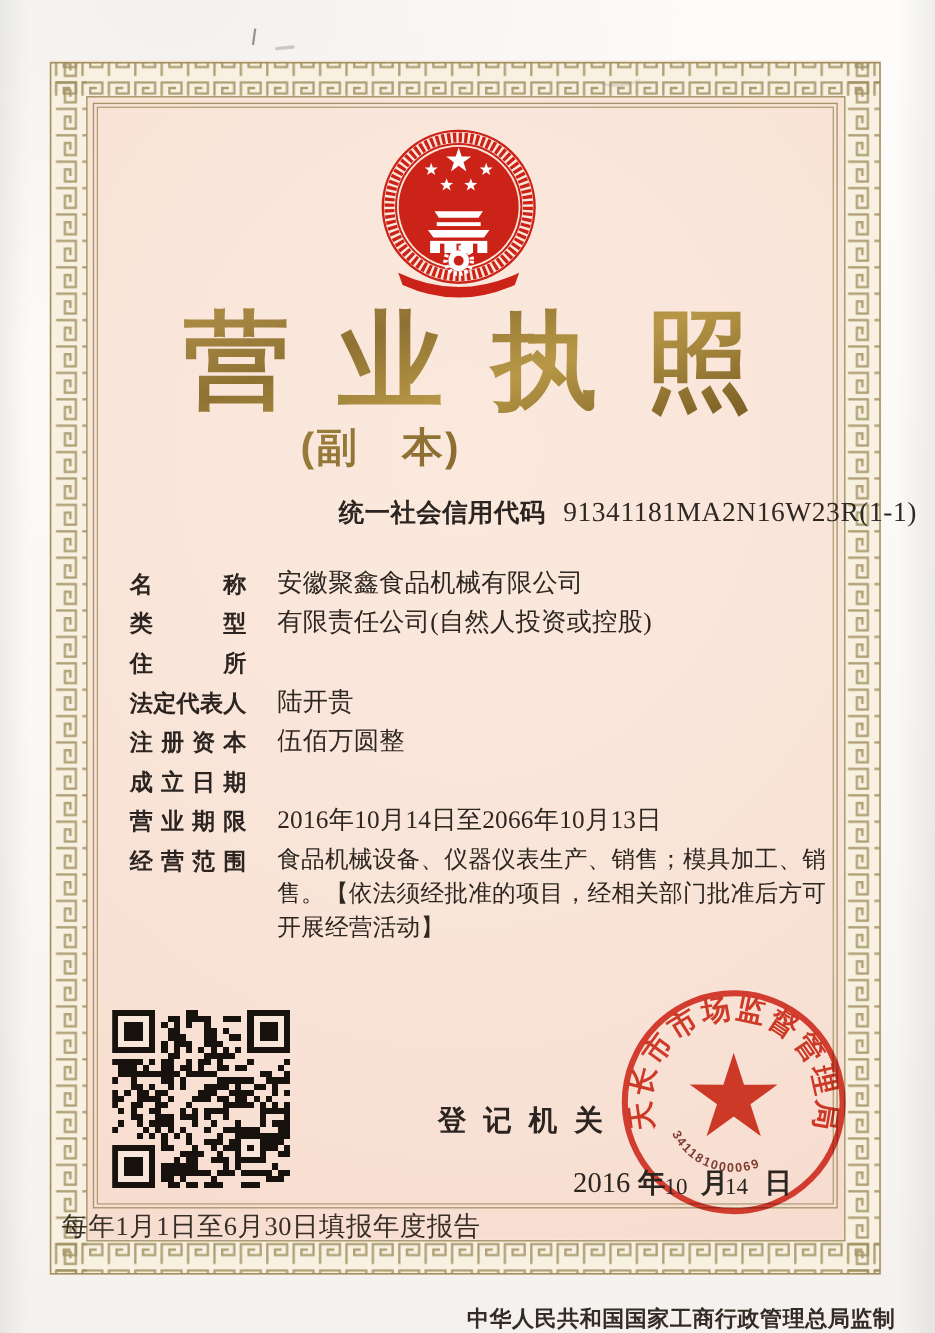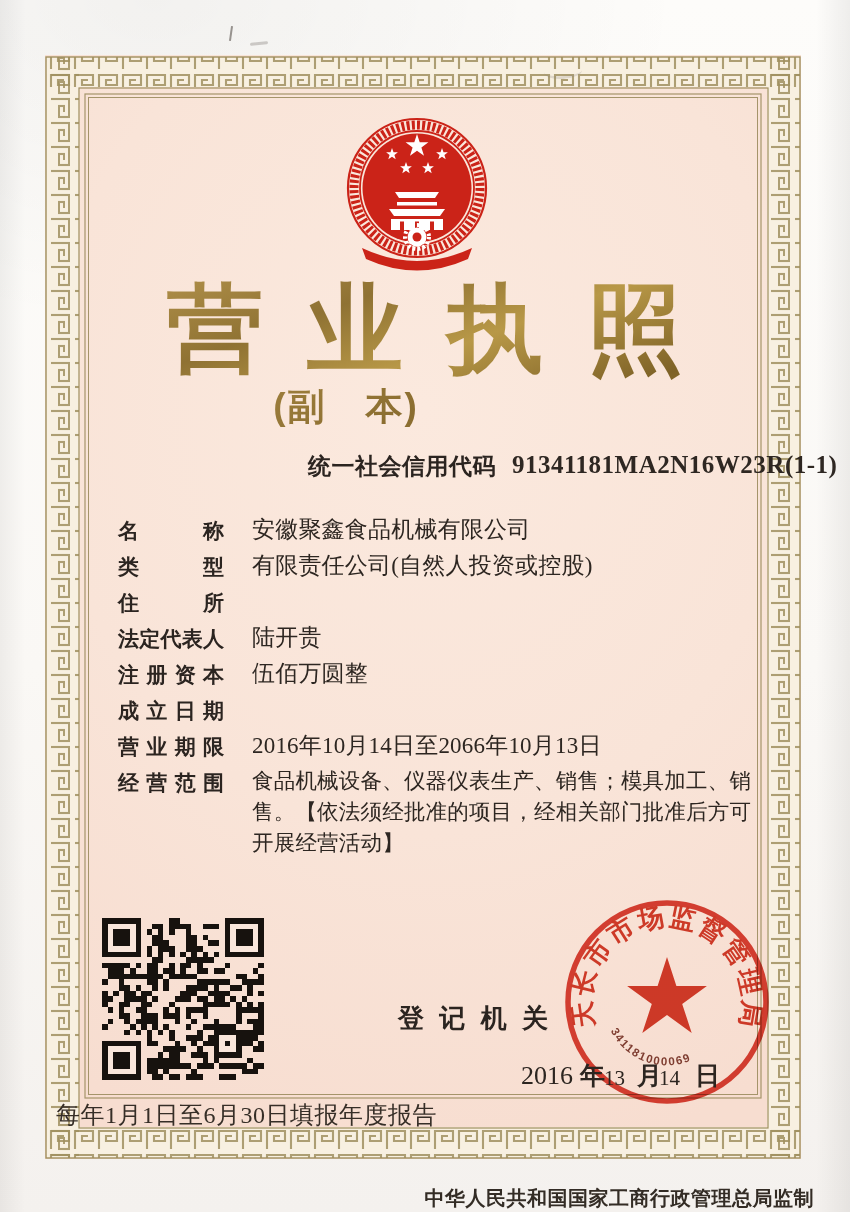--- a/index.html
+++ b/index.html
@@ -28,23 +28,23 @@
     -webkit-background-clip:text;background-clip:text;color:transparent;
     text-shadow:none;line-height:1.1;
   }
   .subtitle{
     position:absolute;left:0;top:382px;width:692px;text-align:center;
     font-size:37px;font-weight:700;letter-spacing:2px;
     background:linear-gradient(150deg,#b8974e 0%,#8a6d30 60%,#a88940 100%);
     -webkit-background-clip:text;background-clip:text;color:transparent;
   }
   
-  .credit-row{position:absolute;left:308px;top:451px;display:flex;align-items:flex-start;gap:16px;white-space:nowrap;}
+  .credit-row{position:absolute;left:308px;top:451px;display:flex;align-items:center;gap:16px;white-space:nowrap;}
   .credit-label{font-size:23px;font-weight:700;color:#2b2420;letter-spacing:.5px;}
-  .credit-value{font-family:"Liberation Serif", serif;font-size:25px;color:#2e2722;letter-spacing:.5px;font-weight:bold;}
+  .credit-value{font-family:"Liberation Serif", serif;font-size:25px;color:#2e2722;letter-spacing:.5px;}
   
   .fields{position:absolute;left:118px;top:514px;width:648px;}
   .frow{display:flex;align-items:flex-start;min-height:36px;}
   .flabel{
     display:flex;justify-content:space-between;width:106px;flex:0 0 106px;
     font-size:21px;font-weight:700;color:#2b2420;padding-top:3px;margin-right:28px;
   }
   .fvalue{
     flex:1;font-family:"Liberation Serif", serif;font-size:23px;color:#2d2621;
     line-height:31px;letter-spacing:.2px;
@@ -572,21 +572,21 @@
       <textPath href="#sealArcTop" startOffset="0">天长市市场监督管理局</textPath>
     </text>
     <text class="seal-serial">
       <textPath href="#sealArcBottom" startOffset="4">341181000069</textPath>
     </text>
   </svg>
 
   <div class="date-row">
     <span class="dt num" style="left:521px;top:1061px;">2016</span>
     <span class="dt unit" style="left:580px;">年</span>
-    <span class="dt num small" style="left:604px;">13</span>
+    <span class="dt num small" style="left:604px;">10</span>
     <span class="dt unit" style="left:637px;">月</span>
     <span class="dt num small" style="left:659px;">14</span>
     <span class="dt unit" style="left:695px;">日</span>
   </div>
 
   <div class="annual-note">每年1月1日至6月30日填报年度报告</div>
 
   <div class="footer-right">中华人民共和国国家工商行政管理总局监制</div>
 
   <div class="smudge s1"></div>

